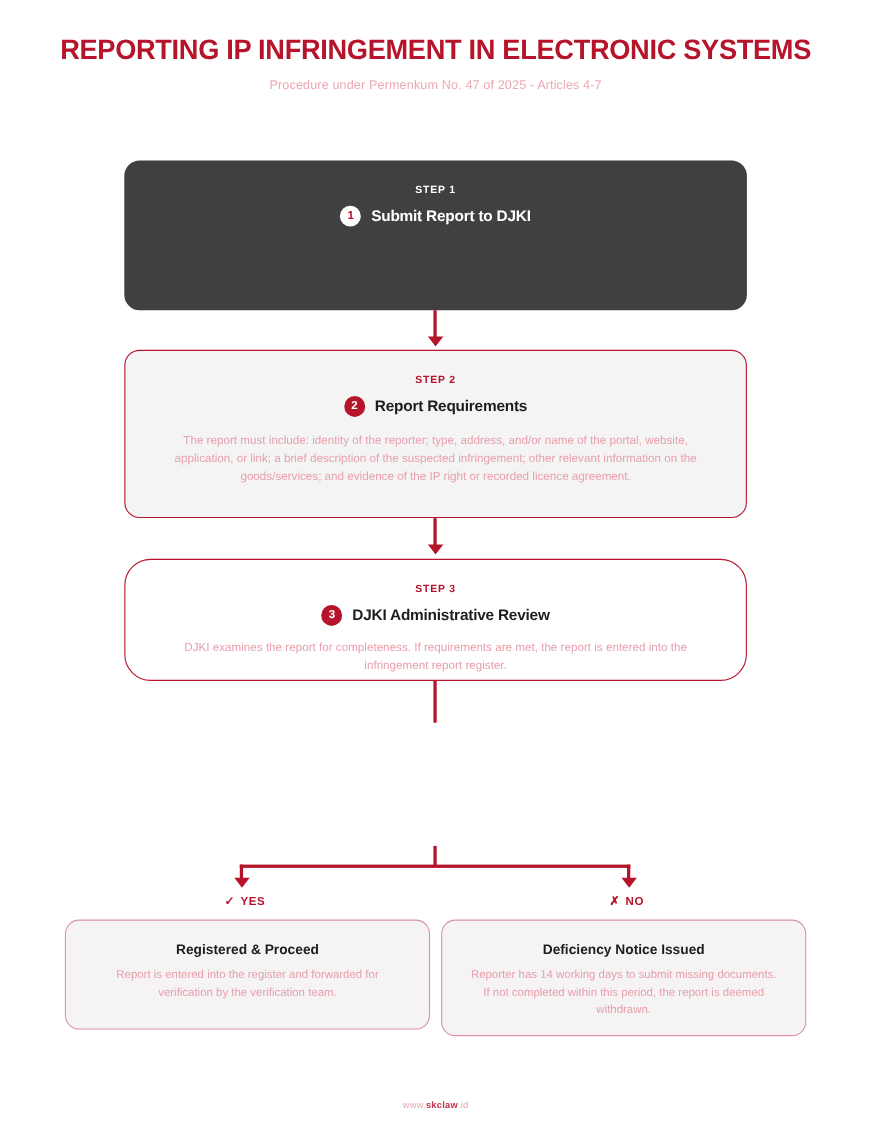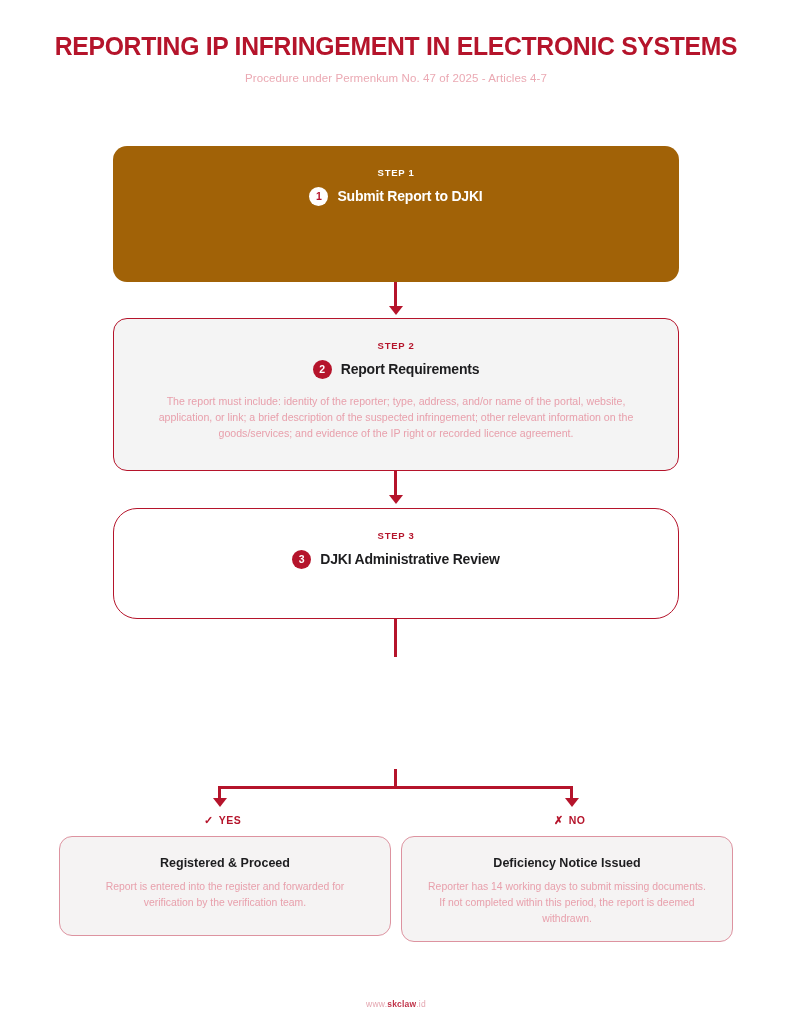--- a/index.html
+++ b/index.html
@@ -47,21 +47,21 @@
   }
 
   
   .box {
     position: absolute;
     box-sizing: border-box;
     border-radius: 14px;
     text-align: center;
   }
   .box-filled {
-    background: #a16207;
+    background: #404040;
     border: none;
   }
   .box-outline-gray {
     background: #f4f4f4;
     border: 1.6px solid #b5142b;
   }
   .box-outline-white {
     background: #ffffff;
     border: 1.6px solid #b5142b;
   }
@@ -240,20 +240,21 @@
 
   <div class="vline" style="left:394px; top:471px; height:30px;"></div>
   <div class="arrowhead" style="left:389px; top:495px;"></div>
 
   <div class="box box-outline-white" style="left:113px; top:508px; width:566px; height:111px; padding-top:22px;border-radius:24px;">
     <div class="step-eyebrow eyebrow-on-light">STEP 3</div>
     <div class="step-headline-row">
       <span class="badge badge-dark">3</span>
       <span class="step-title title-on-light">DJKI Administrative Review</span>
     </div>
+    <p class="step-body body-on-light" style="margin-top:12px;">DJKI examines the report for completeness. If requirements are met, the report is entered into the infringement report register.</p>
   </div>
 
   <div class="vline" style="left:394px; top:619px; height:38px;"></div>
 
 
   <div class="vline" style="left:394px; top:769px; height:19px;"></div>
   <div class="hline" style="left:218px; top:786px; width:355px;"></div>
 
   <div class="vline" style="left:218px; top:786px; height:15px;"></div>
   <div class="arrowhead" style="left:213px; top:798px;"></div>

